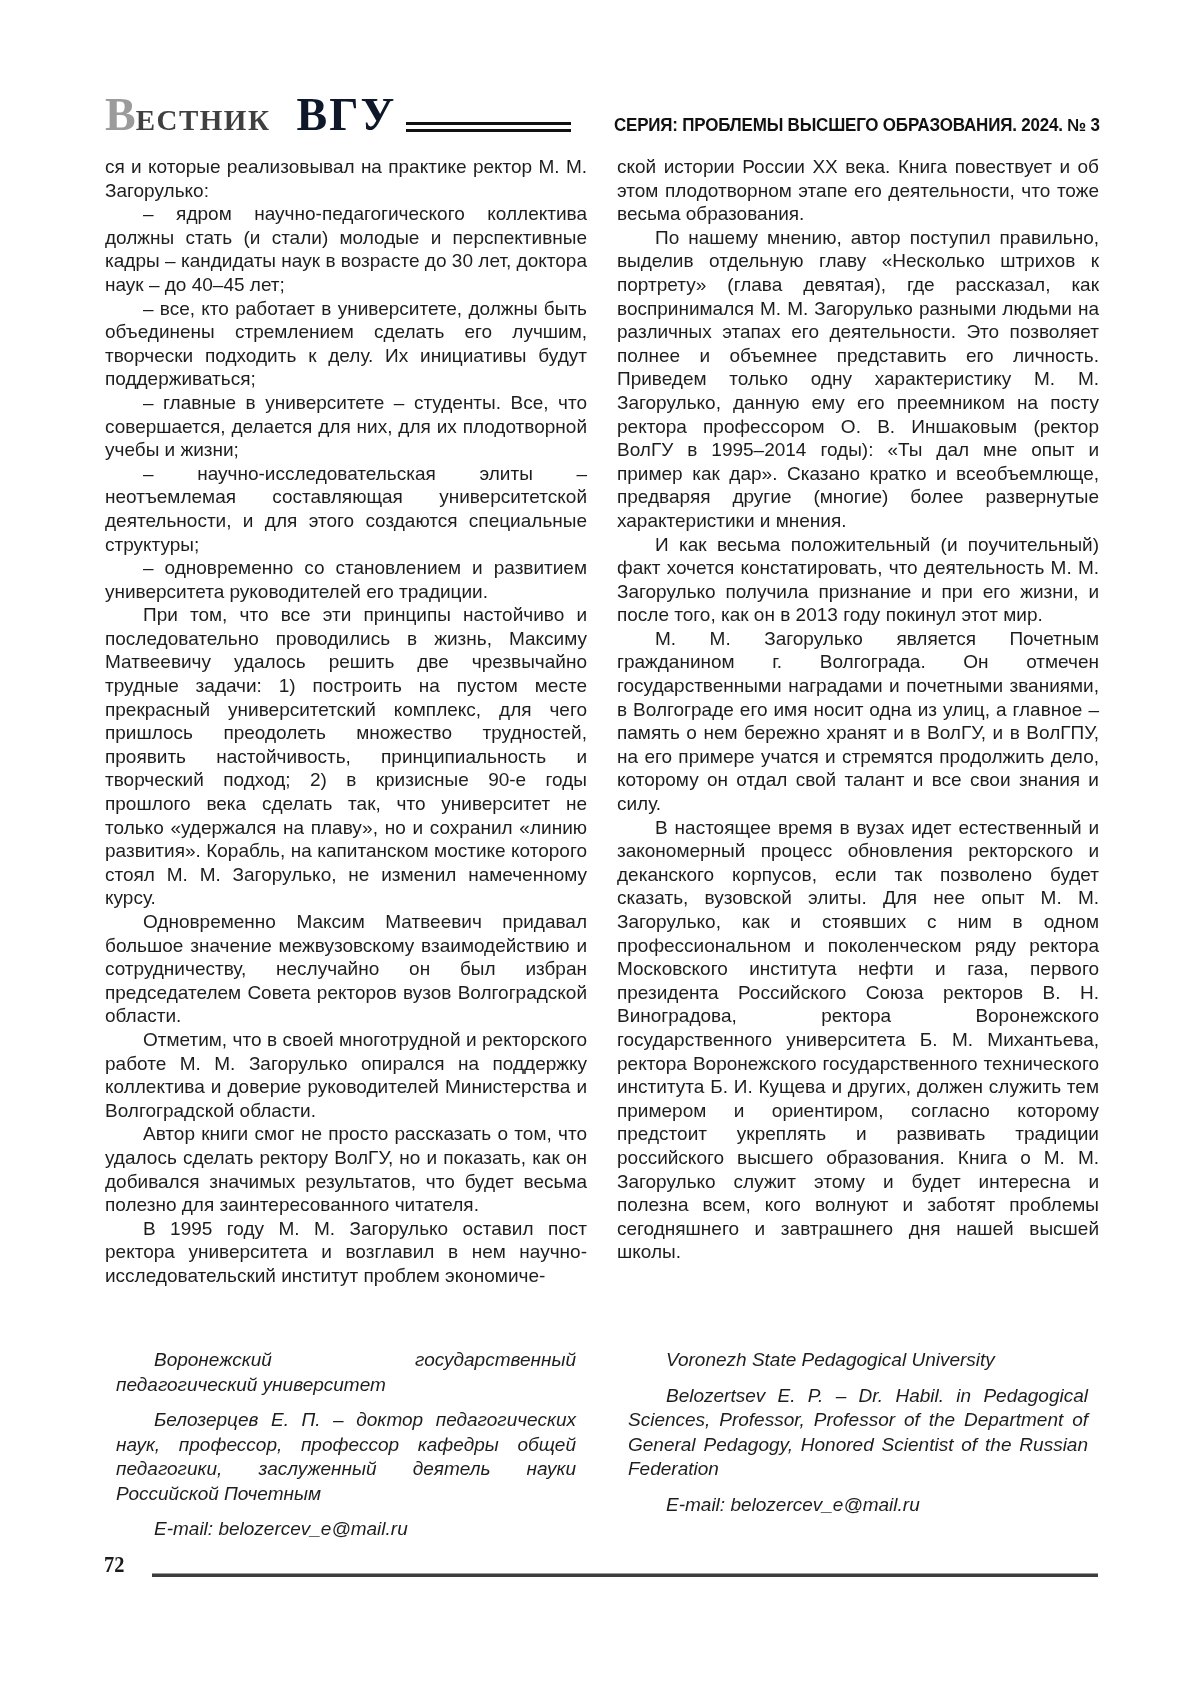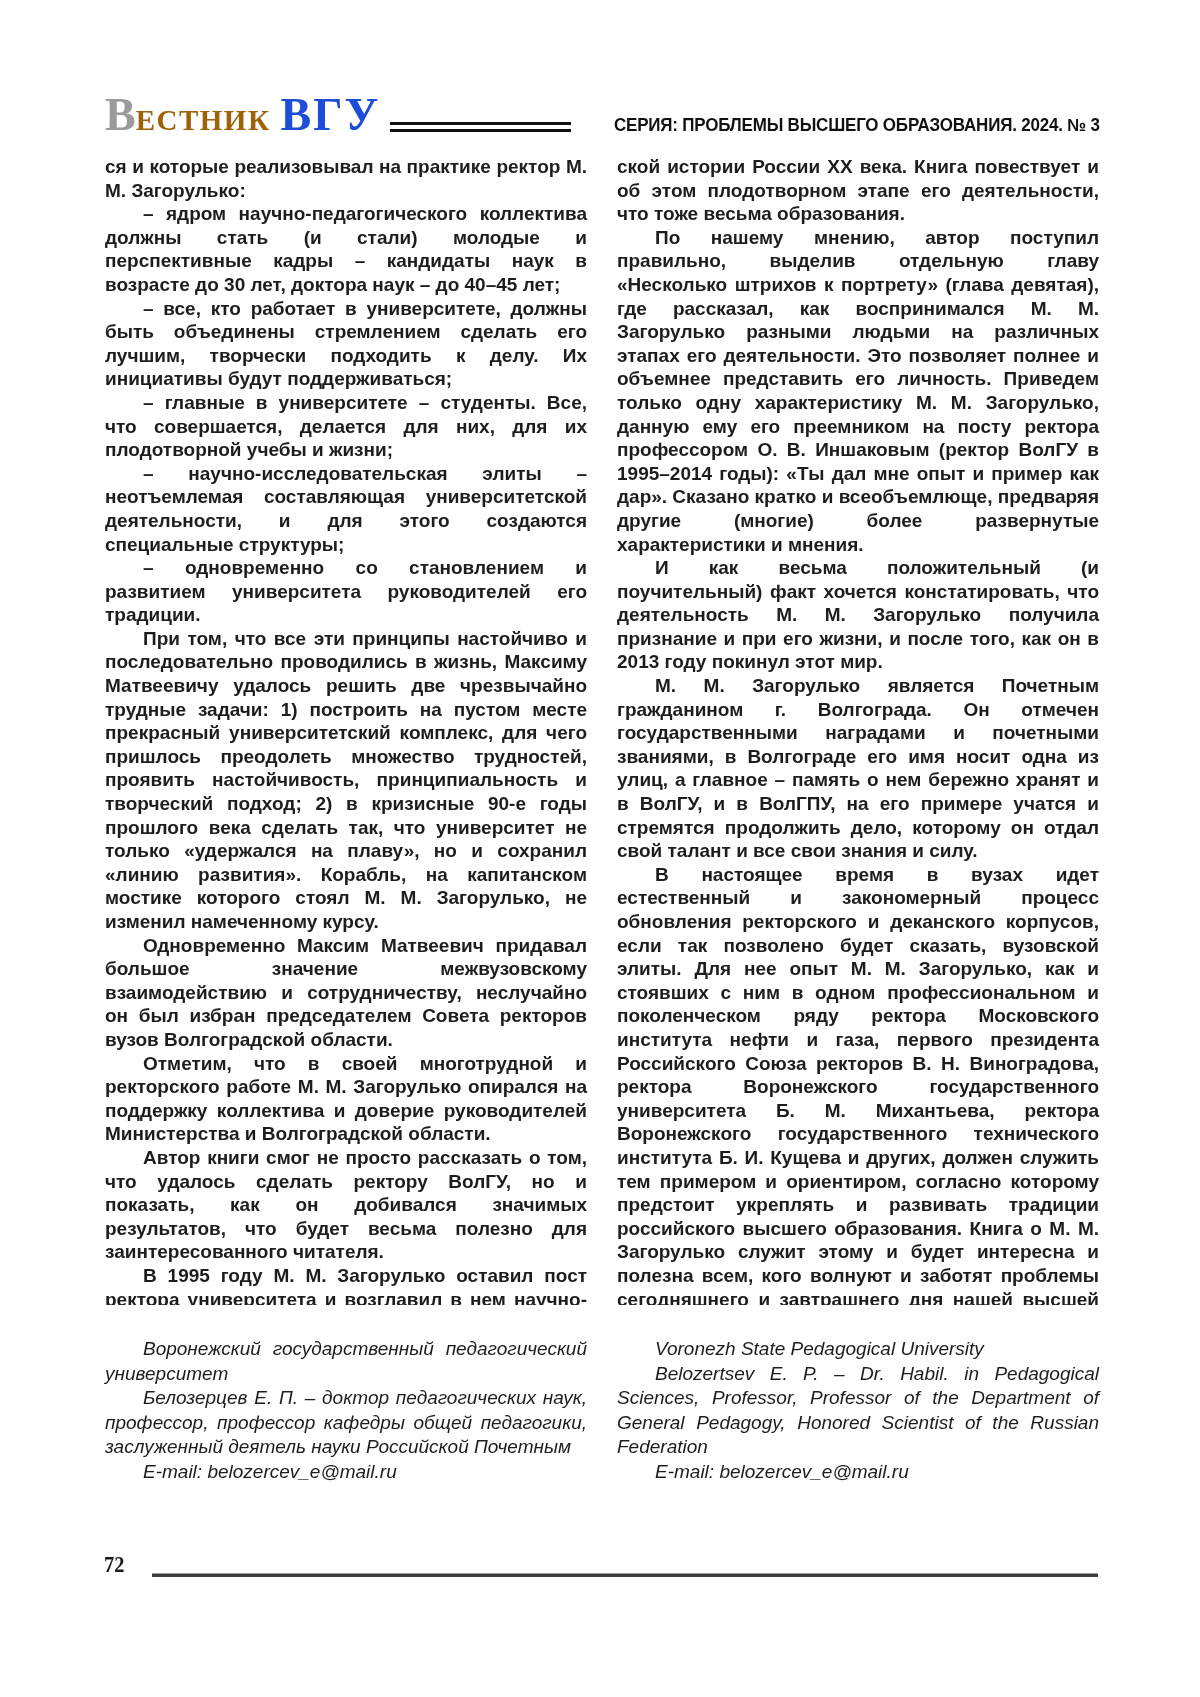--- a/index.html
+++ b/index.html
@@ -12,50 +12,50 @@
     color:#1d1d1d;
     overflow:hidden;
   }
   
   .header{
     position:absolute;left:105px;top:92px;width:995px;
     display:flex;align-items:flex-end;
   }
   .logo{white-space:nowrap;line-height:1;font-family:"Liberation Serif", serif;font-weight:bold;}
   .logo-cap{font-size:46px;color:#9b9b9b;}
-  .logo-rest{font-size:29px;color:#a16207;letter-spacing:1.5px;text-align:center;}
-  .logo-vgu{font-size:46px;color:#1d4ed8;margin-left:10px;letter-spacing:2px;}
+  .logo-rest{font-size:29px;color:#404040;letter-spacing:1.5px;text-align:center;}
+  .logo-vgu{font-size:46px;color:#0f172a;margin-left:26px;letter-spacing:2px;}
   .header-rule{
     flex:1;height:4px;margin:0 28px 6px 10px;
     border-top:3px solid #111;border-bottom:3px solid #111;
   }
   .series{
     font-size:17.5px;font-weight:bold;color:#111;
     white-space:nowrap;letter-spacing:-0.2px;
     transform:scaleX(0.97);transform-origin:right bottom;
     padding-bottom:2px;
   }
   
   .columns{
     position:absolute;left:105px;top:155px;width:995px;height:1150px;
     display:flex;gap:30px;overflow:hidden;
   }
   .col{width:482px;flex:0 0 482px;
-    font-size:19px;line-height:23.6px;text-align:justify;font-weight:bold;}
+    font-size:19px;line-height:23.6px;text-align:justify;}
   .col p{margin:0;text-indent:38px;}
   .col p.noindent{text-indent:0;}
   
   .footnotes{
     position:absolute;left:105px;top:1337px;width:995px;
     display:flex;gap:30px;
   }
   .fnblock{width:482px;flex:0 0 482px;
     font-size:19px;line-height:24.5px;text-align:justify;
     font-style:italic;}
-  .fnblock p{margin:0;text-indent:38px;}
+  .fnblock p{margin:11px;text-indent:38px;}
   
   .pagenum{
     position:absolute;left:104px;top:1551px;
     font-family:"Liberation Serif", serif;font-weight:bold;
     font-size:24px;color:#1a1a1a;
     transform:scaleX(0.85);transform-origin:left;
   }
   .footer-rule{
     position:absolute;left:152px;right:102px;top:1573px;height:3px;
     background:#3c3c3c;border-top:1px solid #9a9a9a;

